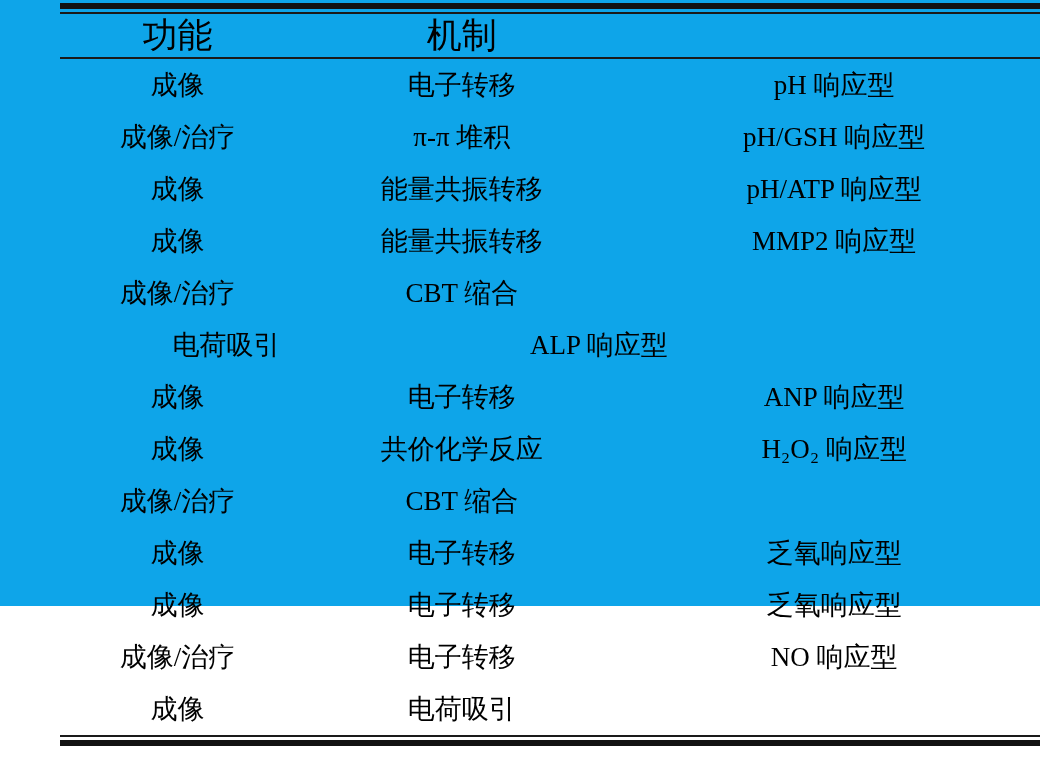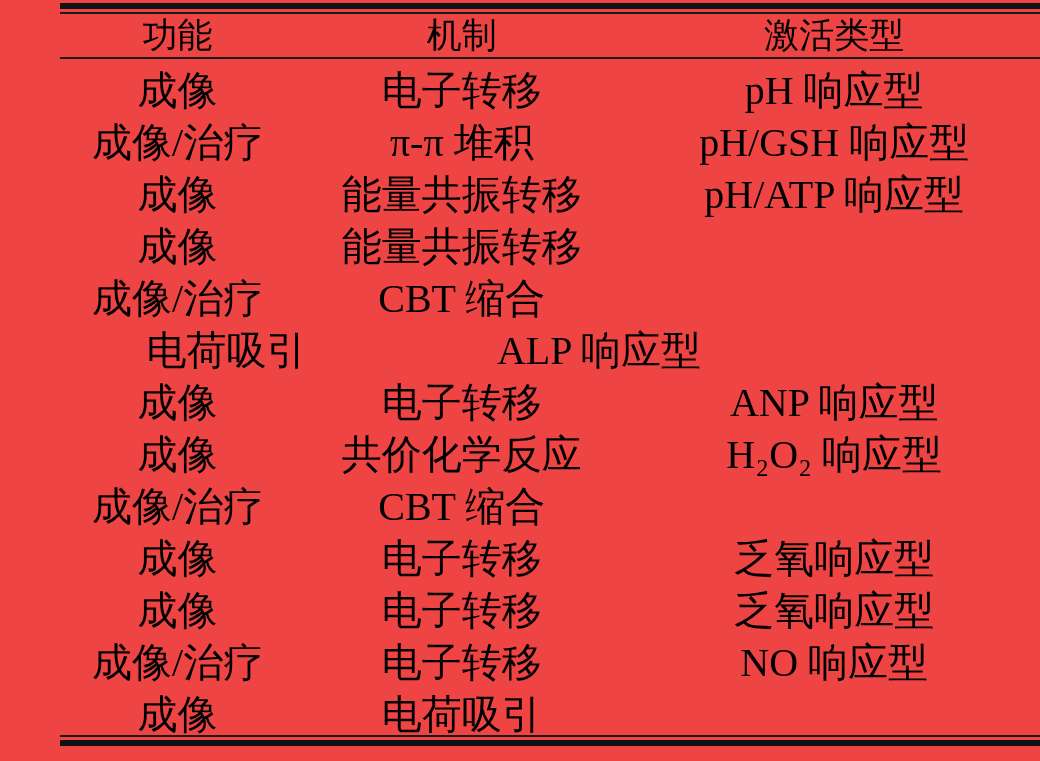--- a/index.html
+++ b/index.html
@@ -8,22 +8,22 @@
     background: #ffffff;
     width: 1040px;
     height: 761px;
     overflow: hidden;
     font-family: "Liberation Serif", "DejaVu Serif", serif;
     color: #000000;
   }
   .page {
     position: relative;
     width: 1040px;
-    height: 761px;
-    background: #ef4444;
+    height: 606px;
+    background: #0ea5e9;
   }
   .academic-table {
     position: absolute;
     left: 60px;
     top: 3px;
     width: 980px;
   }
   .rule-thick {
     height: 6px;
     background: #121212;
@@ -39,22 +39,22 @@
   .header-row {
     height: 43px;
     display: flex;
     align-items: center;
     font-size: 35px;
     line-height: 1;
   }
   .body-rows .row {
     height: 52px;
     display: flex;
-    align-items: flex-end;
-    font-size: 40px;
+    align-items: center;
+    font-size: 27px;
     line-height: 1;
   }
   .c {
     text-align: center;
     white-space: nowrap;
   }
   .c1 { width: 24%; }
   .c2 { width: 34%; }
   .c3 { width: 42%; }
 </style>
@@ -64,21 +64,20 @@
 <div class="page">
   <div class="academic-table">
 
     <div class="rule-thick"></div>
     <div class="rule-gap"></div>
     <div class="rule-thin"></div>
 
     <div class="header-row">
       <div class="c c1">功能</div>
       <div class="c c2">机制</div>
-      <div class="c c3">激活类型</div>
     </div>
 
     <div class="rule-thin"></div>
 
     <div class="body-rows">
 
       <div class="row">
         <div class="c c1">成像</div>
         <div class="c c2">电子转移</div>
         <div class="c c3">pH 响应型</div>
@@ -92,20 +91,21 @@
 
       <div class="row">
         <div class="c c1">成像</div>
         <div class="c c2">能量共振转移</div>
         <div class="c c3">pH/ATP 响应型</div>
       </div>
 
       <div class="row">
         <div class="c c1">成像</div>
         <div class="c c2">能量共振转移</div>
+        <div class="c c3">MMP2 响应型</div>
       </div>
 
       <div class="row">
         <div class="c c1">成像/治疗</div>
         <div class="c c2">CBT 缩合</div>
       </div>
 
       <div class="row">
         <div class="c c2">电荷吸引</div>
         <div class="c c3">ALP 响应型</div>

